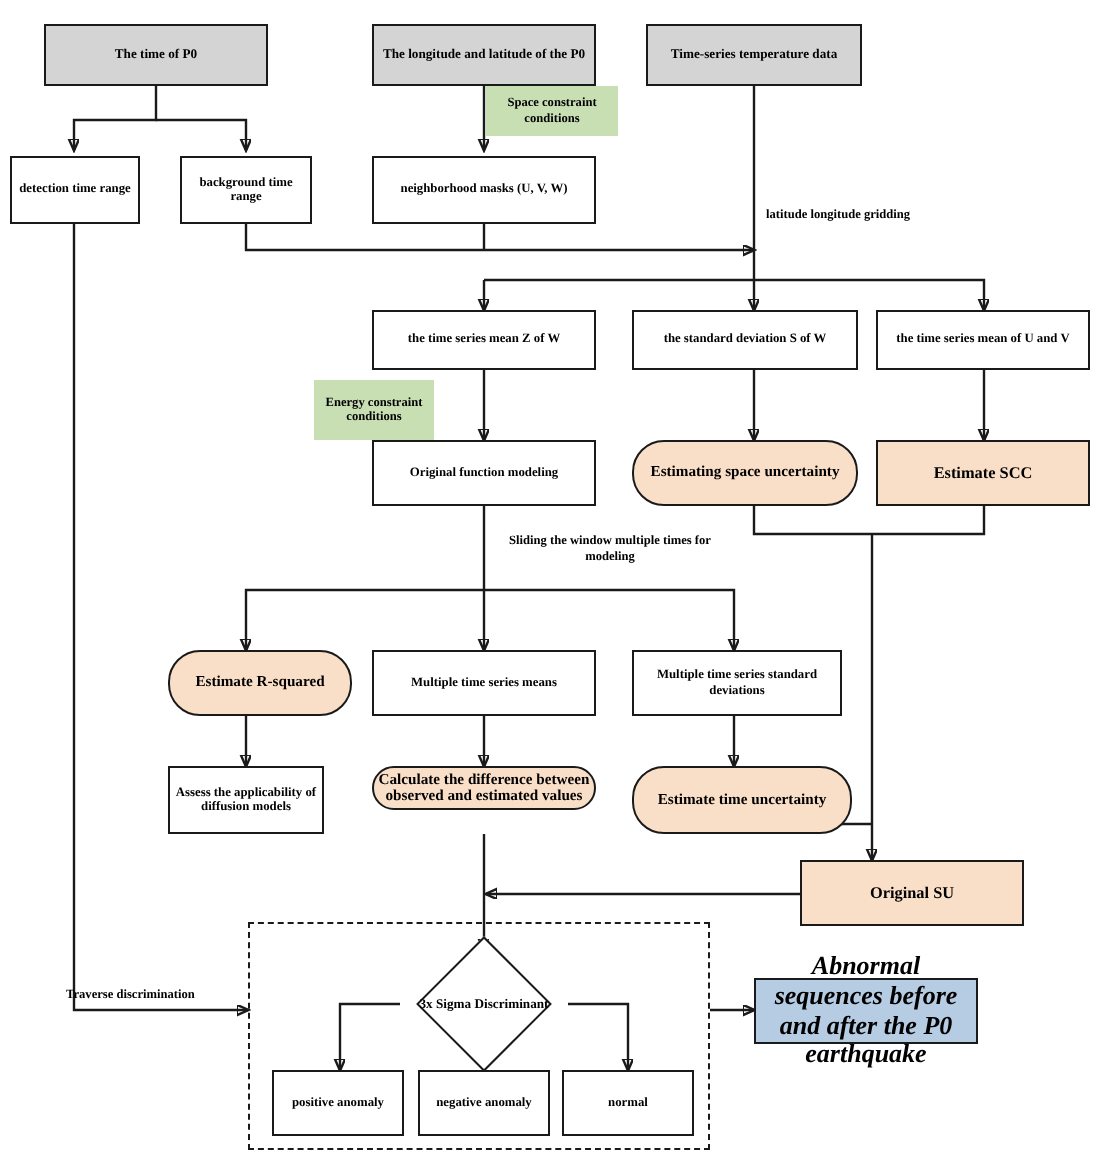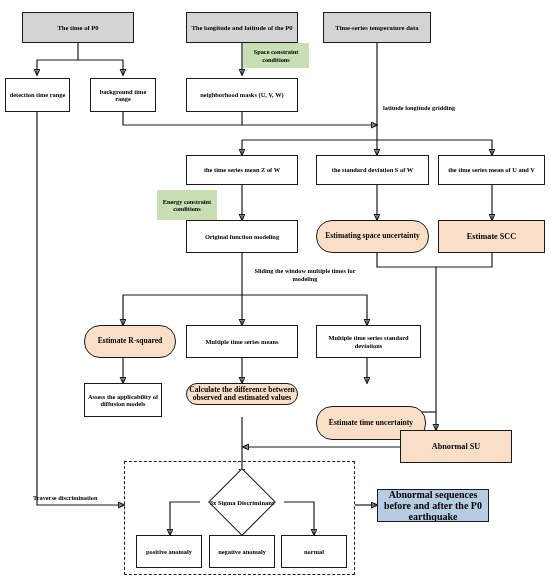--- a/index.html
+++ b/index.html
@@ -15,21 +15,21 @@
     color:#000;
     font-family:"Liberation Serif",serif;
     line-height:1.12;
     padding:1px 2px;
   }
   .node span{display:block;width:100%;}
 
   .gray{background:#d4d4d4;font-weight:bold;font-size:6.6px;}
   .white{background:#ffffff;font-weight:bold;font-size:6.4px;}
   .peach{background:#fadfc8;font-weight:bold;}
-  .blue{background:#b6cce3;font-weight:bold;font-size:10px;}
+  .blue{background:#b6cce3;font-weight:bold;font-size:13px;font-style:italic;}
   .green{background:#c8dfb4;border:none;font-weight:bold;font-size:6.3px;}
 
   .big{font-size:8.2px;}
   .mid{font-size:7.6px;border-radius:16px;}
 
   .diamond{
     position:absolute;
     border:1.3px solid #1a1a1a;
     background:#fff;
     transform:rotate(45deg);
@@ -202,26 +202,26 @@
   </div>
 
   <div class="node white" style="left:84px;top:383px;width:78px;height:34px;">
     <span>Assess the applicability of diffusion models</span>
   </div>
 
   <div class="node peach mid" style="left:186px;top:383px;width:112px;height:22px;">
     <span>Calculate the difference between observed and estimated values</span>
   </div>
 
-  <div class="node peach mid" style="left:316px;top:406px;width:110px;height:34px;">
+  <div class="node peach mid" style="left:316px;top:383px;width:110px;height:34px;">
     <span>Estimate time uncertainty</span>
   </div>
 
   <div class="node peach big" style="left:400px;top:430px;width:112px;height:33px;">
-    <span>Abnormal SU</span>
+    <span>Original SU</span>
   </div>
 
   <div class="edgelbl" style="left:33px;top:494px;">
     <span>Traverse discrimination</span>
   </div>
 
   <div class="dashbox" style="left:124px;top:461px;width:231px;height:114px;"></div>
 
   <div class="diamond" style="left:218px;top:478px;width:48px;height:48px;"></div>
   <div class="diamond-label" style="left:199px;top:499px;width:86px;">

